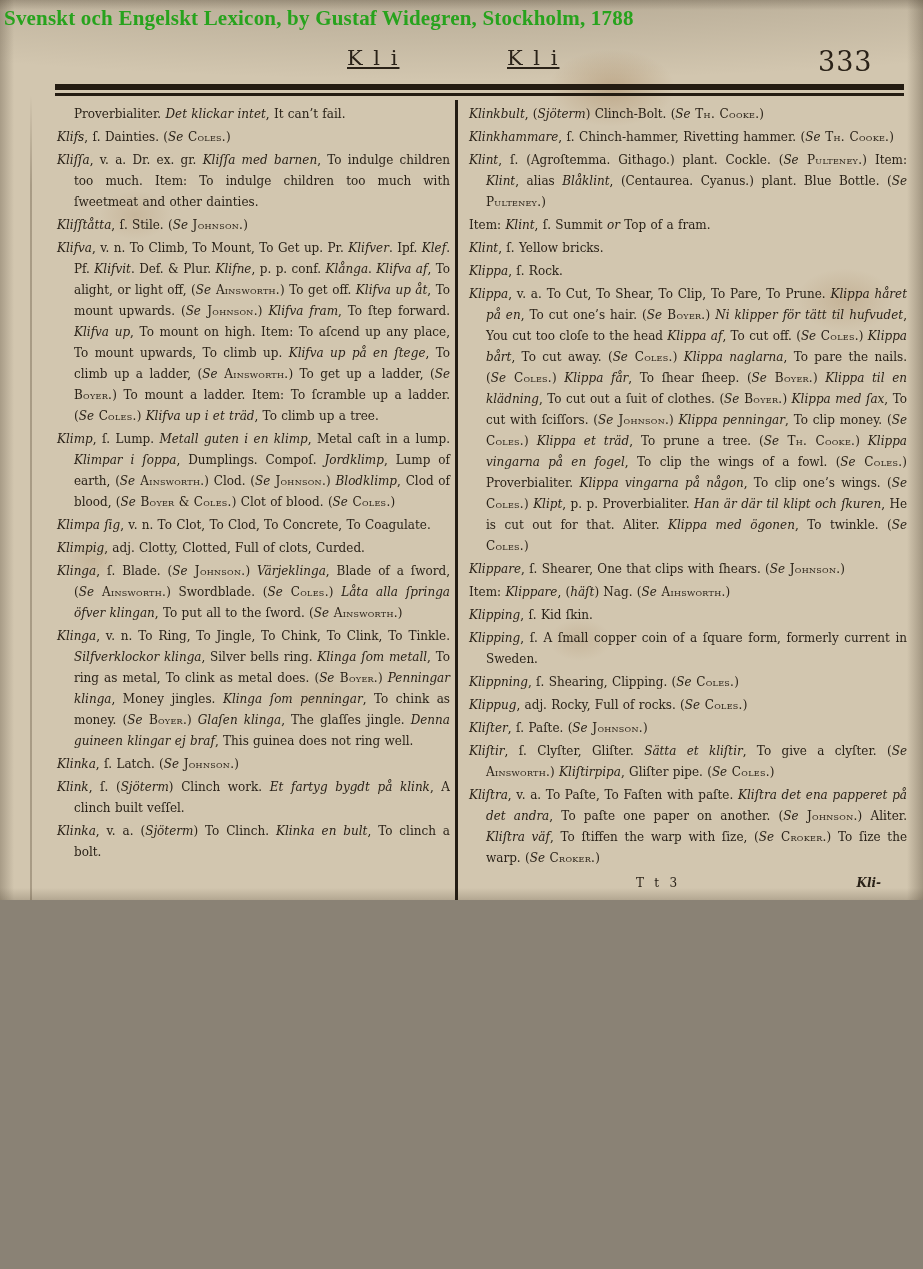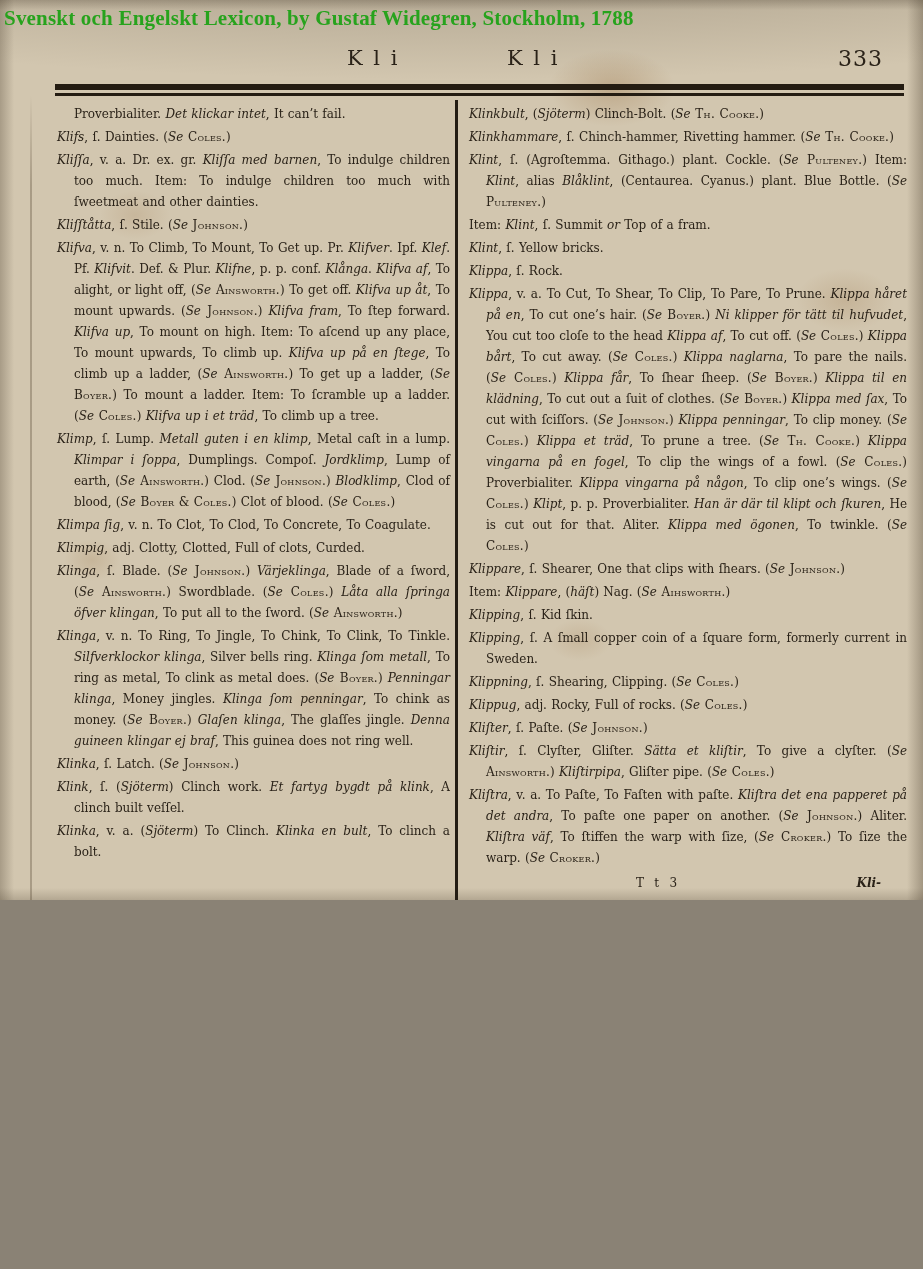--- a/index.html
+++ b/index.html
@@ -22,24 +22,24 @@
       linear-gradient(0deg,   rgba(70,58,42,.22) 0px, rgba(70,58,42,0) 12px);
     font-family:"DejaVu Serif","Liberation Serif",serif;
     color:#2a2218;
   }
   .green-text{
     position:absolute;color:#27a31d;font-weight:bold;
     font-family:"Liberation Serif","DejaVu Serif",serif;white-space:nowrap;
   }
   .header-credit{left:4px;top:6px;font-size:21px;letter-spacing:.2px;}
   .footer-credit{left:0;right:0;top:1233px;text-align:left;font-size:16px;}
-  .rh{position:absolute;top:46px;font-size:21px;letter-spacing:2px;}
+  .rh{position:absolute;top:46px;font-size:21px;letter-spacing:2px;text-decoration:underline;}
   .rh1{left:347px;}
   .rh2{left:507px;}
-  .pagenum{position:absolute;top:46px;left:838px;font-size:22px;letter-spacing:1px;}
+  .pagenum{position:absolute;top:46px;left:818px;font-size:27px;letter-spacing:1px;}
   .double-rule{position:absolute;left:55px;top:84px;width:849px;}
   .double-rule .bar1{height:6px;background:#241c12;margin-bottom:3px;}
   .double-rule .bar2{height:3px;background:#241c12;}
   .crease{
     position:absolute;left:30px;top:95px;width:2px;height:1120px;
     background:linear-gradient(180deg,rgba(80,65,45,0),rgba(80,65,45,.32) 8%,rgba(80,65,45,.32) 92%,rgba(80,65,45,0));
   }
   .col{
     position:absolute;top:104px;font-size:12px;line-height:21px;
     text-align:justify;word-spacing:.5px;

